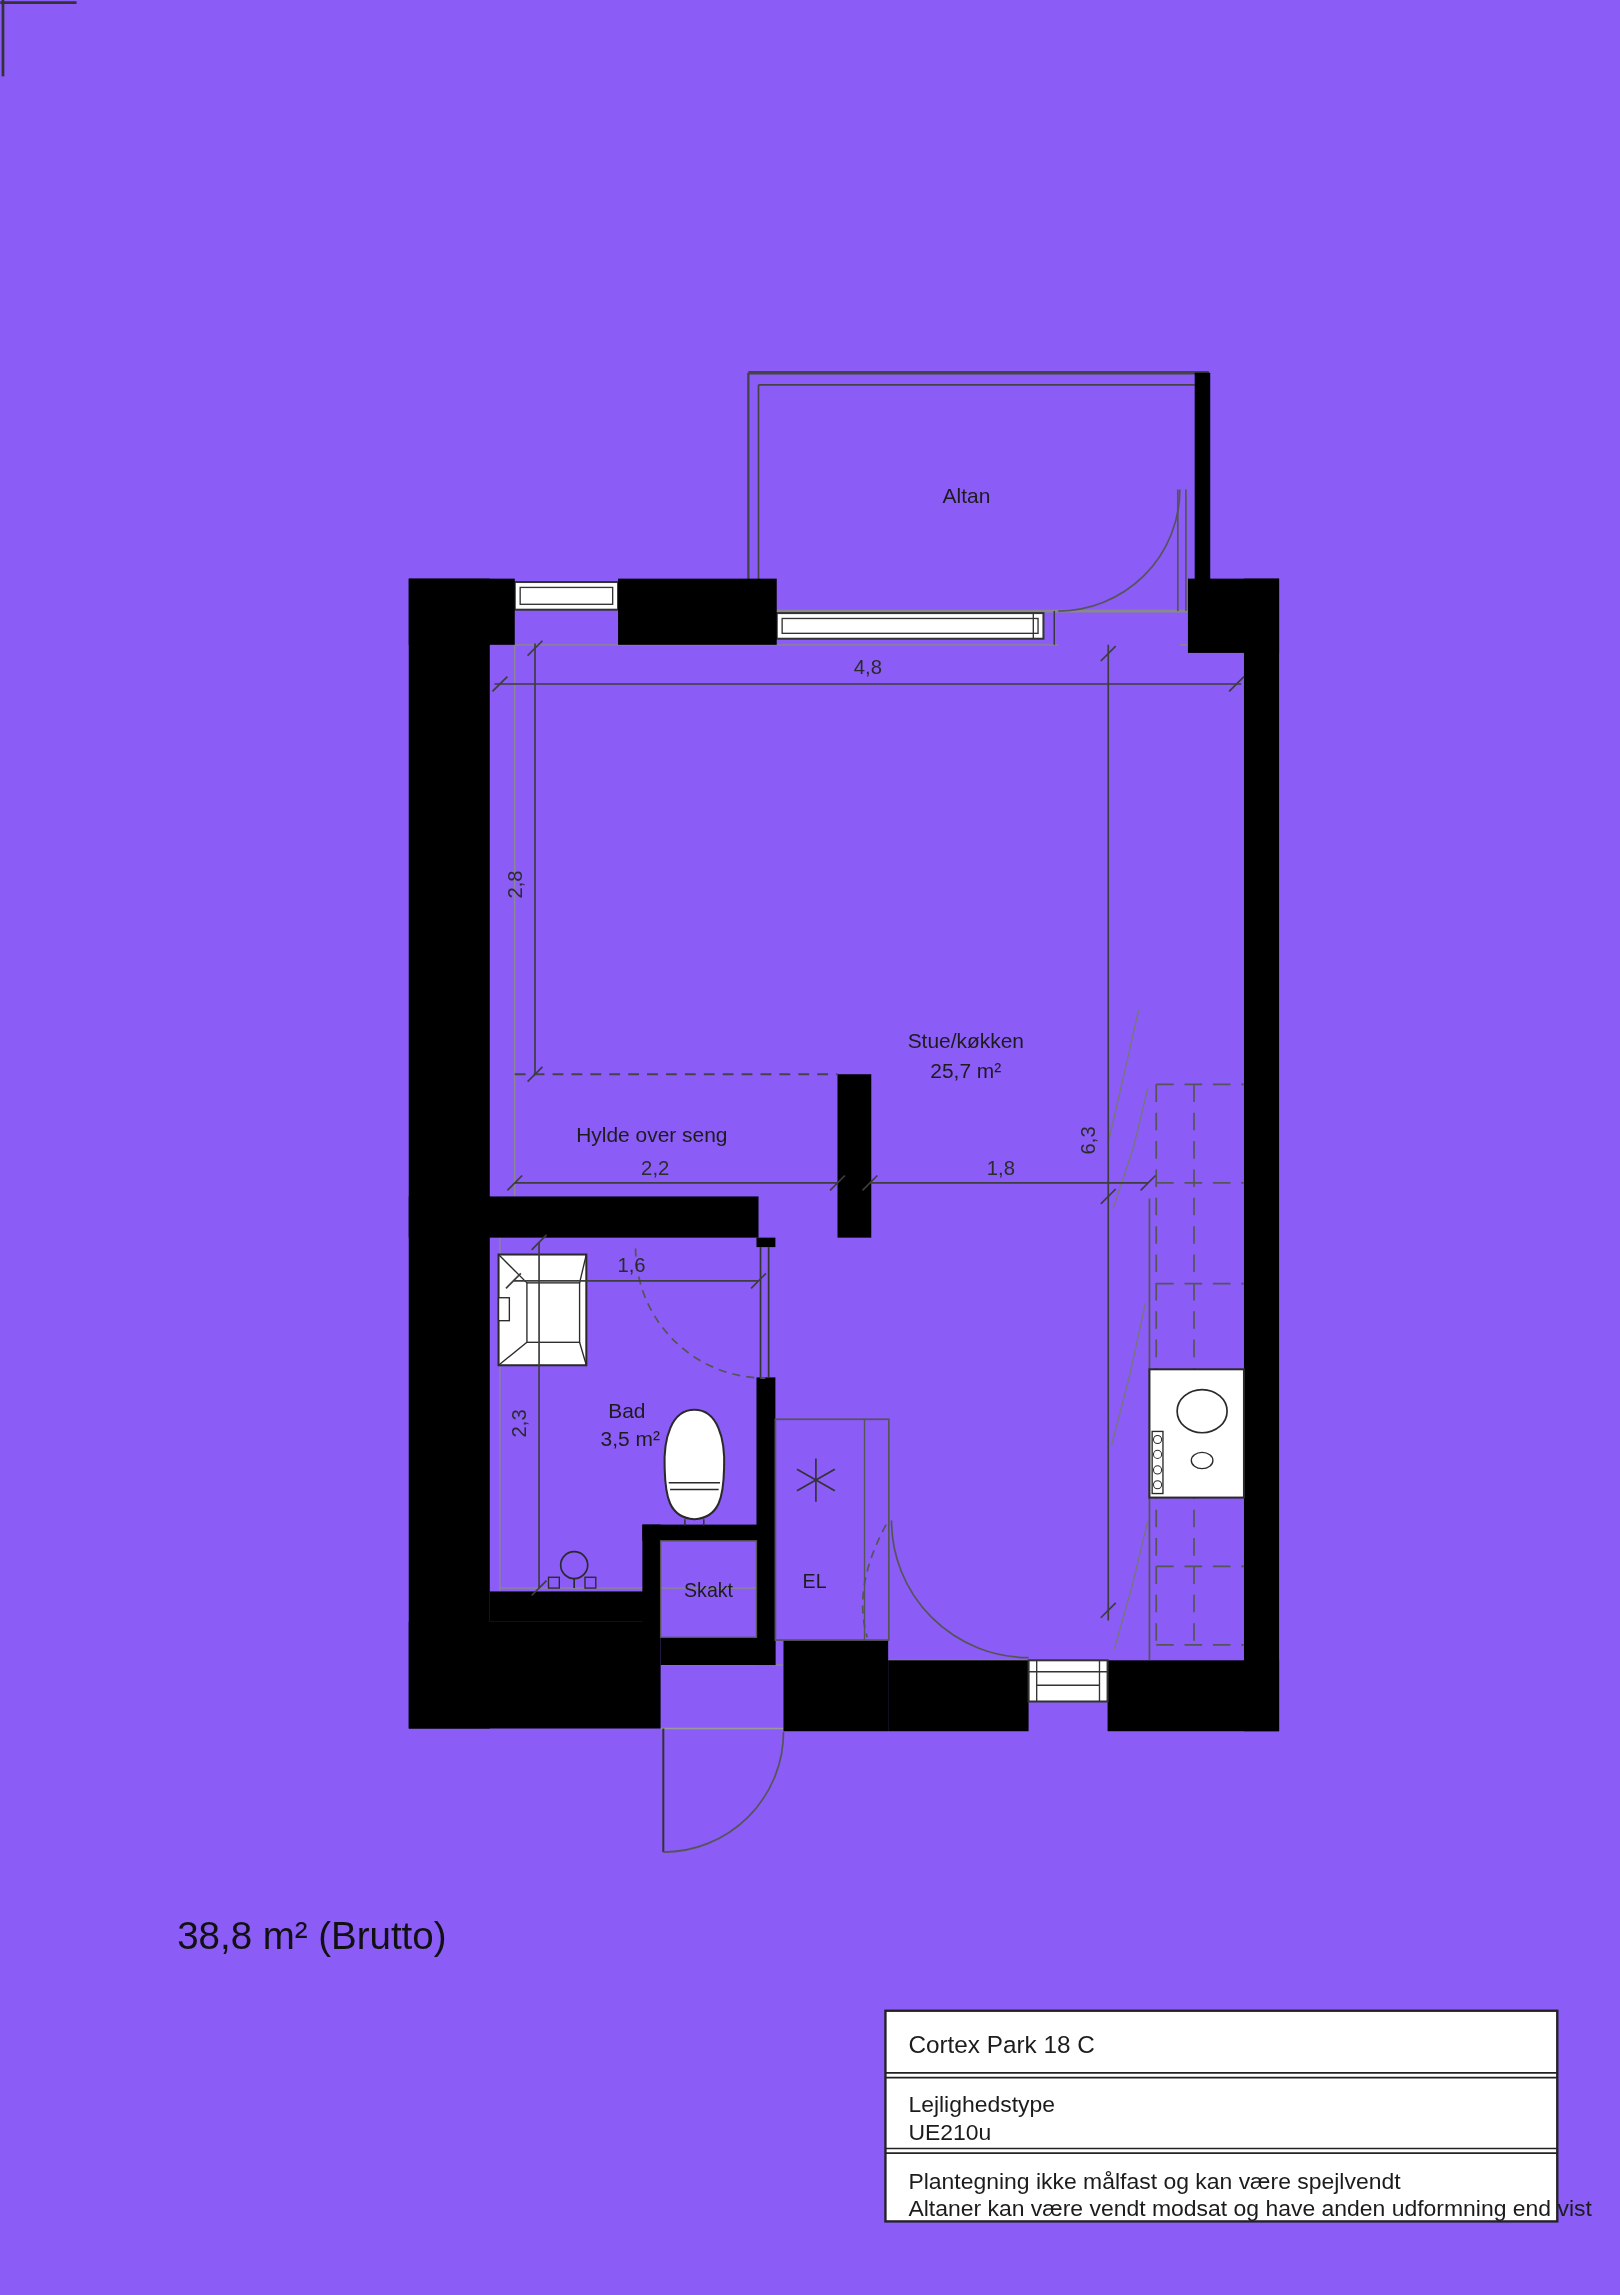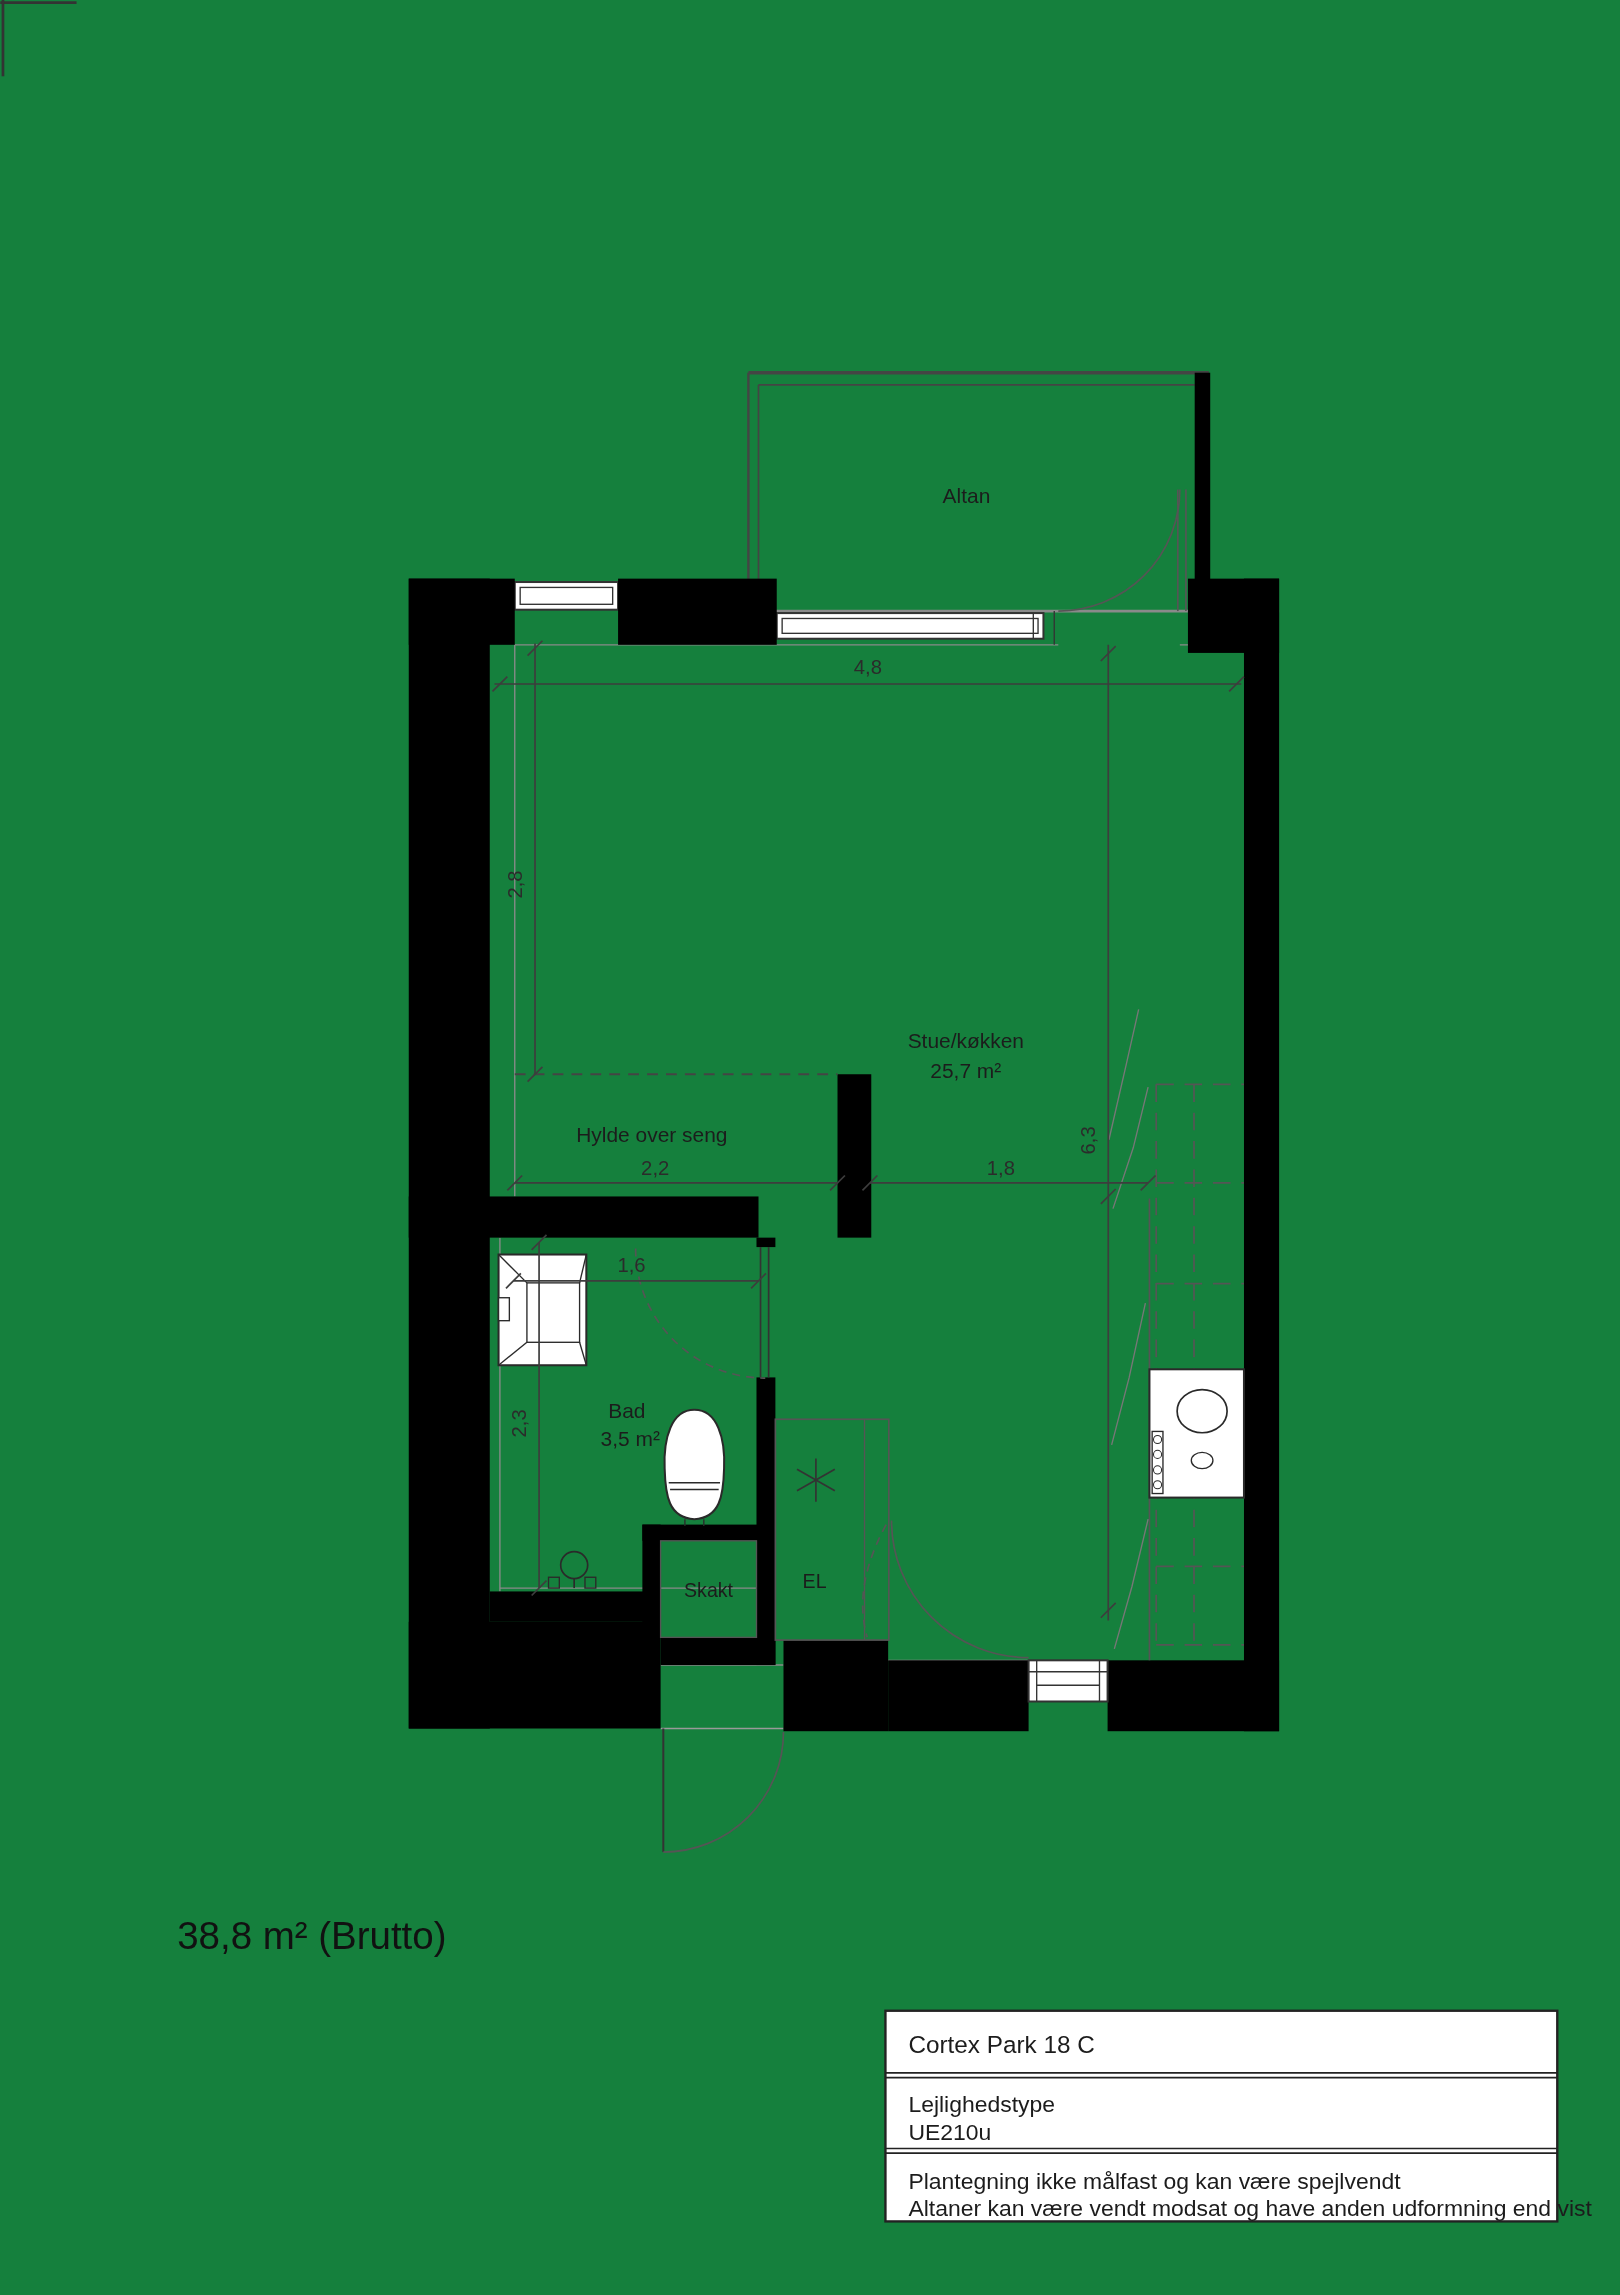--- a/index.html
+++ b/index.html
@@ -1,16 +1,16 @@
 <!DOCTYPE html>
 <html style="font-size:10.8px"><head>
 <meta charset="utf-8">
 <style>
   html,body{margin:0;padding:0;background:#ffffff;}
-  .page{position:relative;width:1621px;height:2295px;background:#15803d;overflow:hidden;
+  .page{position:relative;width:1621px;height:2295px;background:#8b5cf6;overflow:hidden;
         font-family:"Liberation Sans","DejaVu Sans",sans-serif;}
   svg{position:absolute;left:0;top:0;}
   text{fill:#1c1c1c;}
   .room-label{font-size:31px;}
   .small-label{font-size:29px;}
   .dim-label{font-size:30px;fill:#2b2b2b;}
   .area-label{font-size:57px;fill:#111;}
   .tb-text{font-size:34px;}
   .tb-title{font-size:36px;}
 </style>

